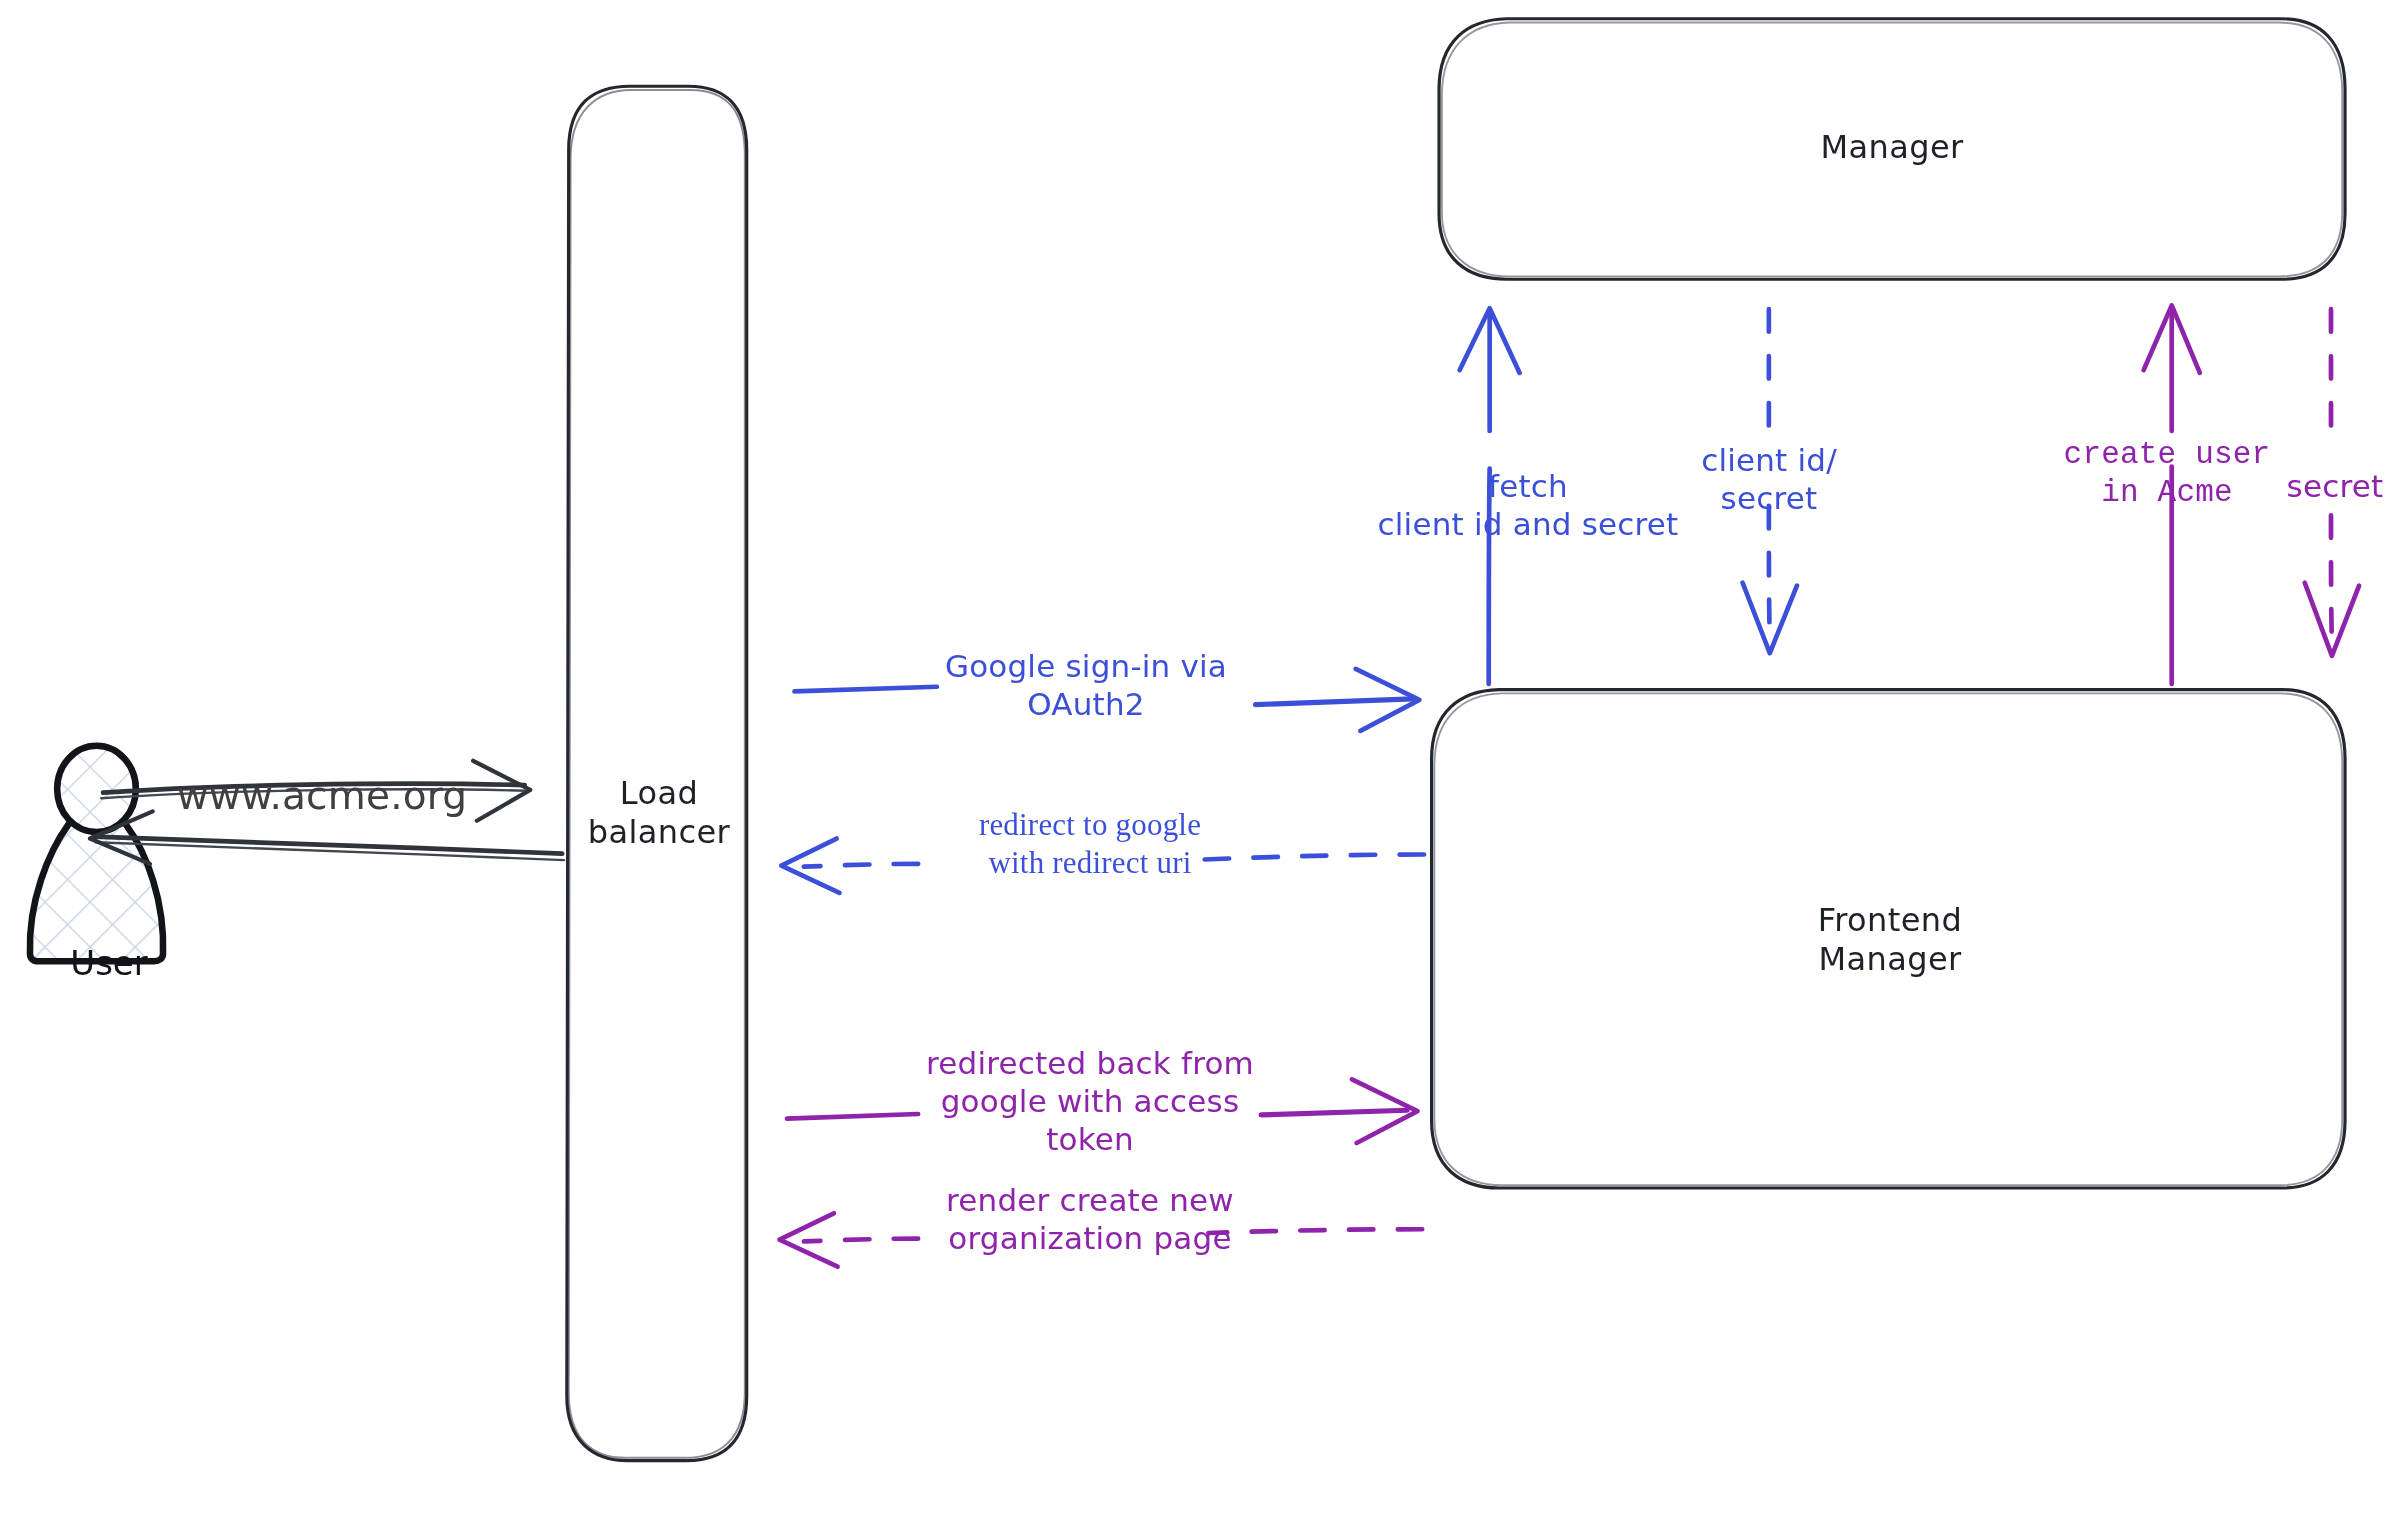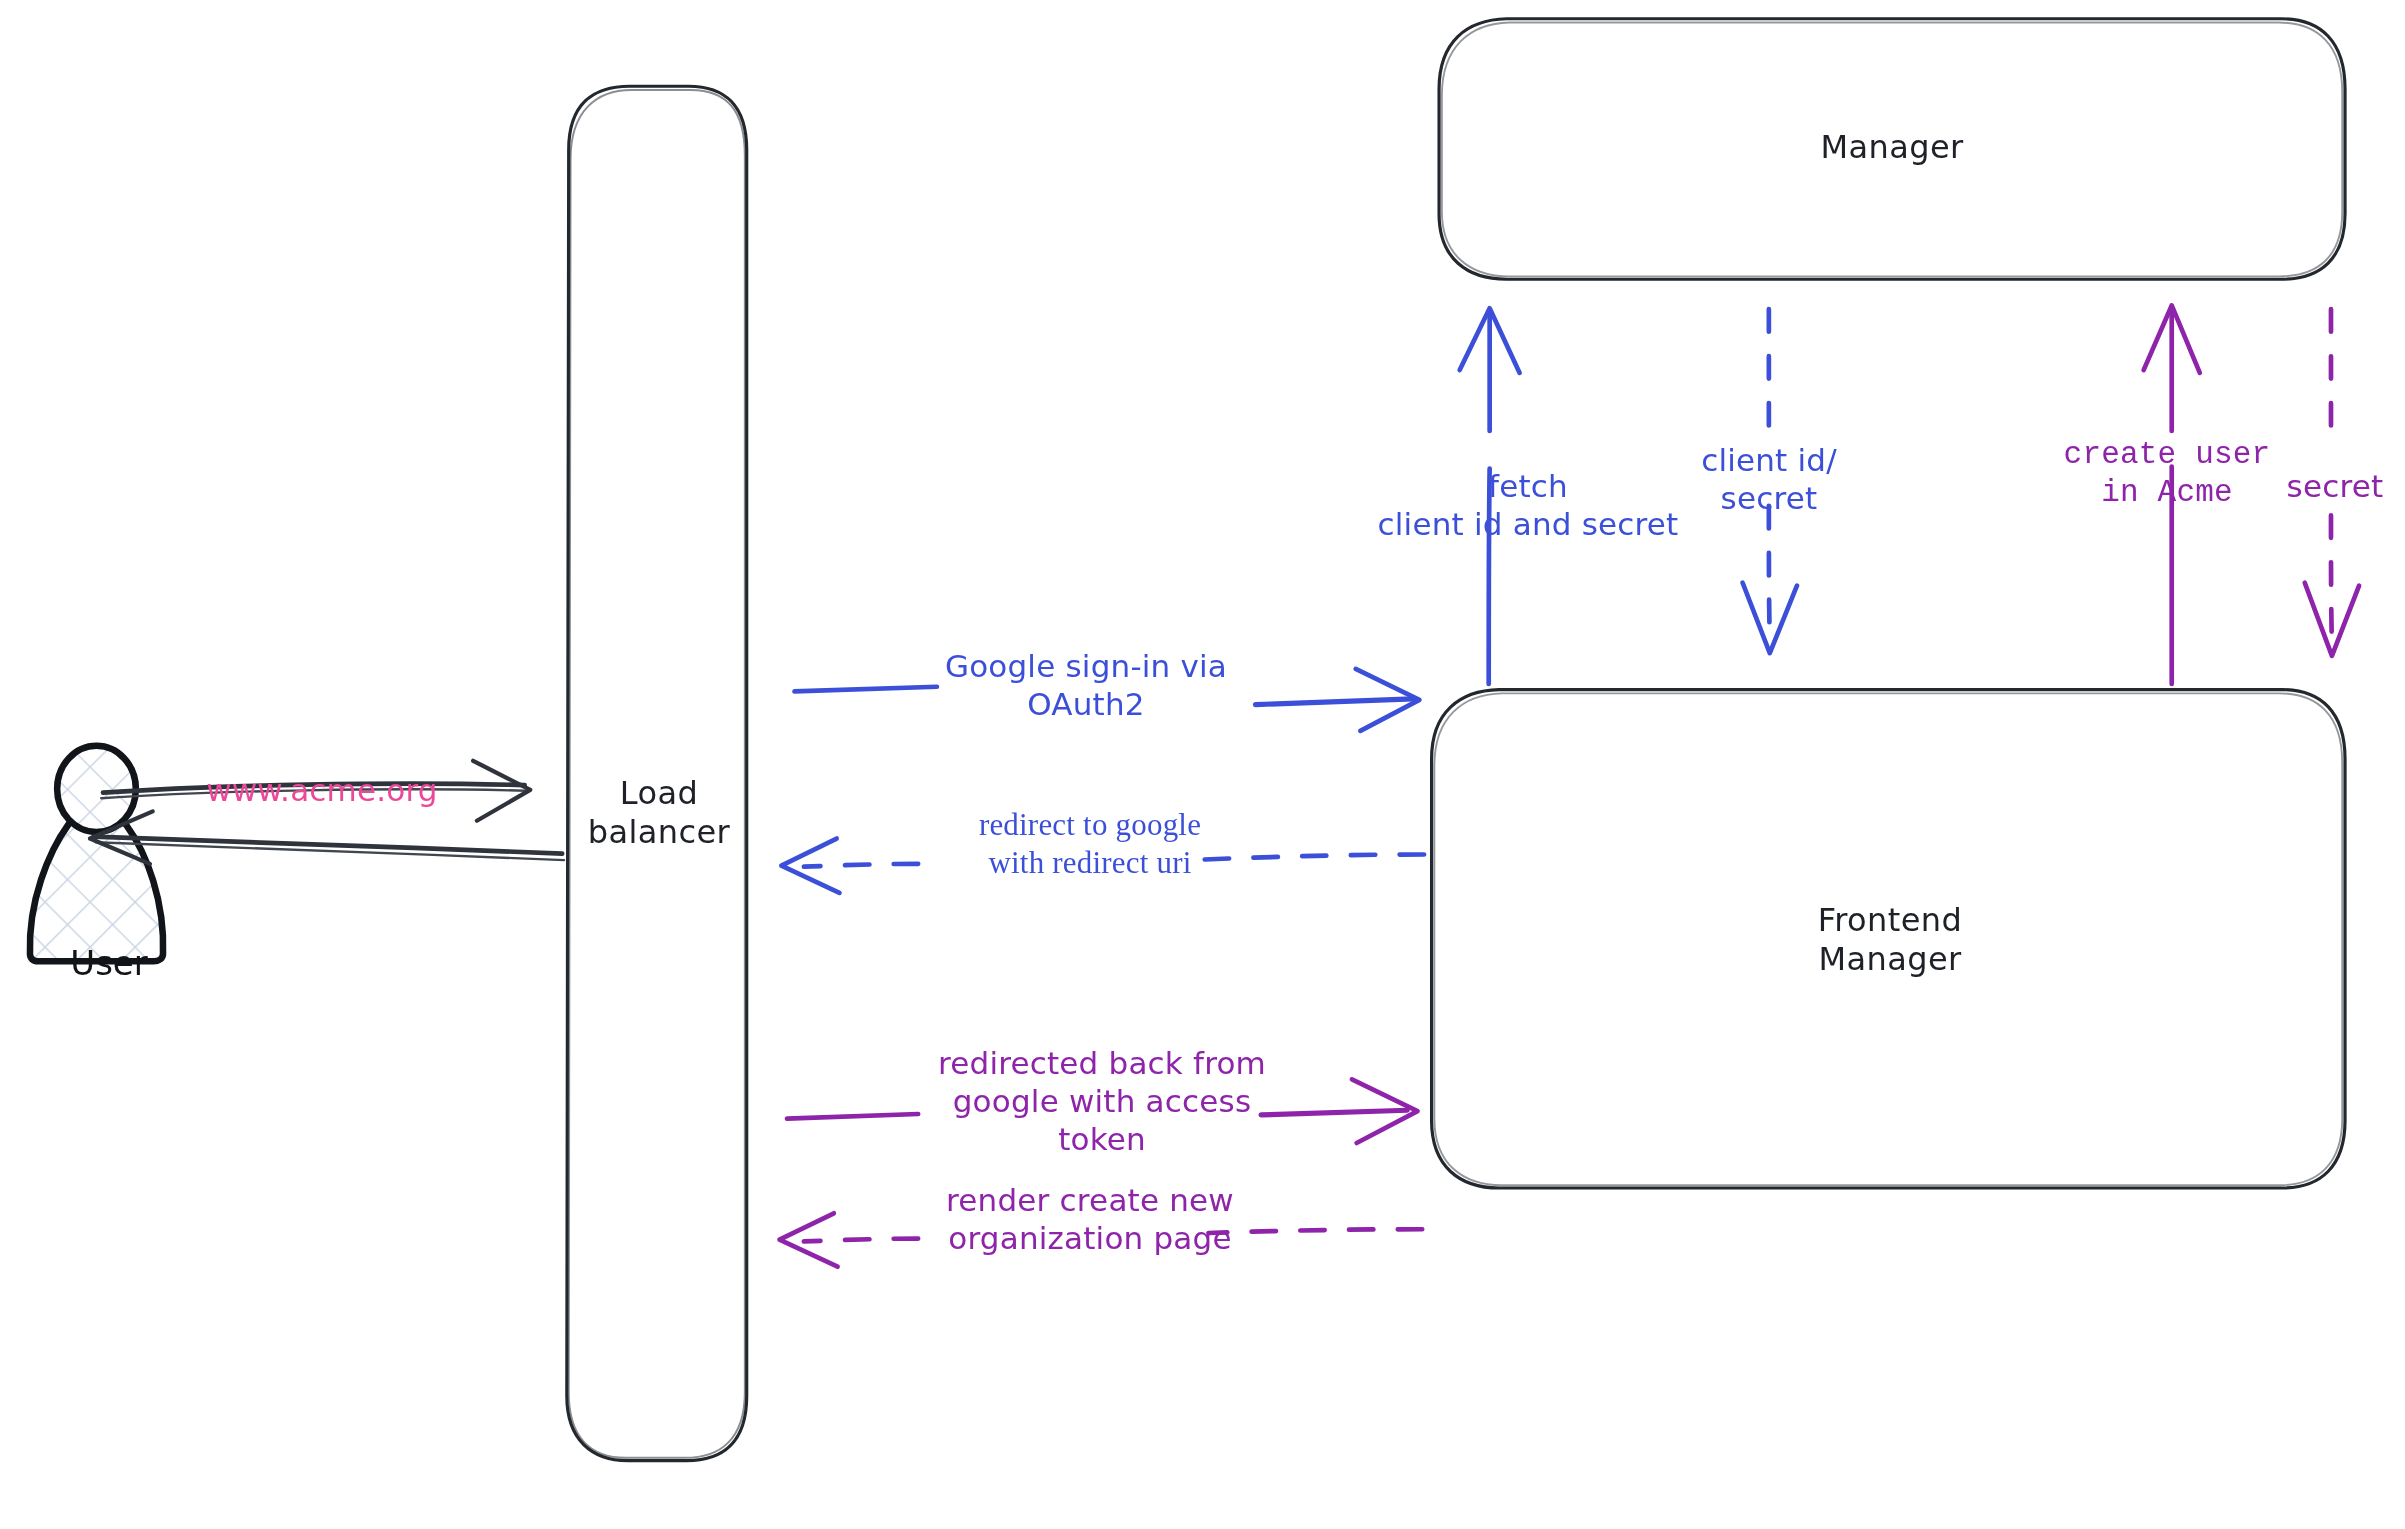--- a/index.html
+++ b/index.html
@@ -17,21 +17,21 @@
     line-height:1.22;
     pointer-events:none;
   }
   .node-label{
     color:#1e2127;
     font-size:32px;
     letter-spacing:0.4px;
   }
   .blue-label{ color:#3b4fd8; font-size:31px; letter-spacing:0.2px;}
   .purple-label{ color:#8e24aa; font-size:31px; letter-spacing:0.2px;}
-  .black-label{ color:#ec4899; font-size:31px; letter-spacing:0.2px;}
+  .black-label{ color:#404040; font-size:39px; letter-spacing:0.2px;}
   .actor-label{ color:#111418; font-size:34px; }
 
   .ctr{ transform:translateX(-50%); }
 </style>
 </head>
 <body>
 
 <svg id="canvas" viewBox="0 0 2567 1633" xmlns="http://www.w3.org/2000/svg">
   <defs>
     <pattern id="hatch" width="34" height="34" patternUnits="userSpaceOnUse" patternTransform="rotate(45)">
@@ -151,21 +151,21 @@
 Manager</div>
 
 <div class="lbl black-label ctr" style="left:322px;top:772px;">www.acme.org</div>
 
 <div class="lbl blue-label ctr" style="left:1086px;top:648px;">Google sign-in via
 OAuth2</div>
 
 <div class="lbl blue-label ctr" style="left:1090px;top:806px;font-family:Liberation Serif, serif;">redirect to google
 with redirect uri</div>
 
-<div class="lbl purple-label ctr" style="left:1090px;top:1045px;margin-left:12px;">redirected back from
+<div class="lbl purple-label ctr" style="left:1090px;top:1045px;">redirected back from
 google with access
 token</div>
 
 <div class="lbl purple-label ctr" style="left:1090px;top:1182px;">render create new
 organization page</div>
 
 <div class="lbl blue-label ctr" style="left:1483px;top:468px;margin-left:45px;">fetch
 client id and secret</div>
 
 <div class="lbl blue-label ctr" style="left:1769px;top:442px;">client id/

